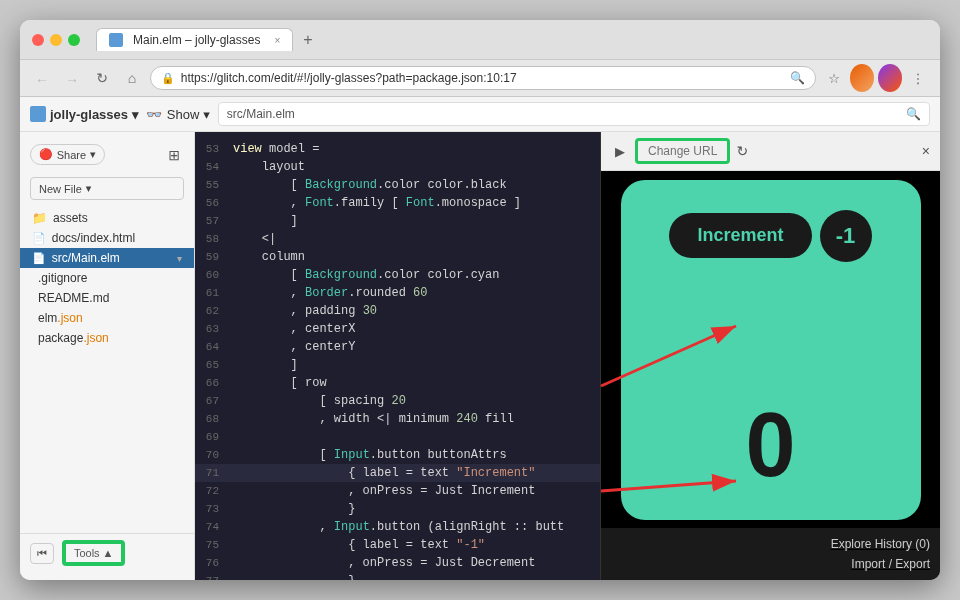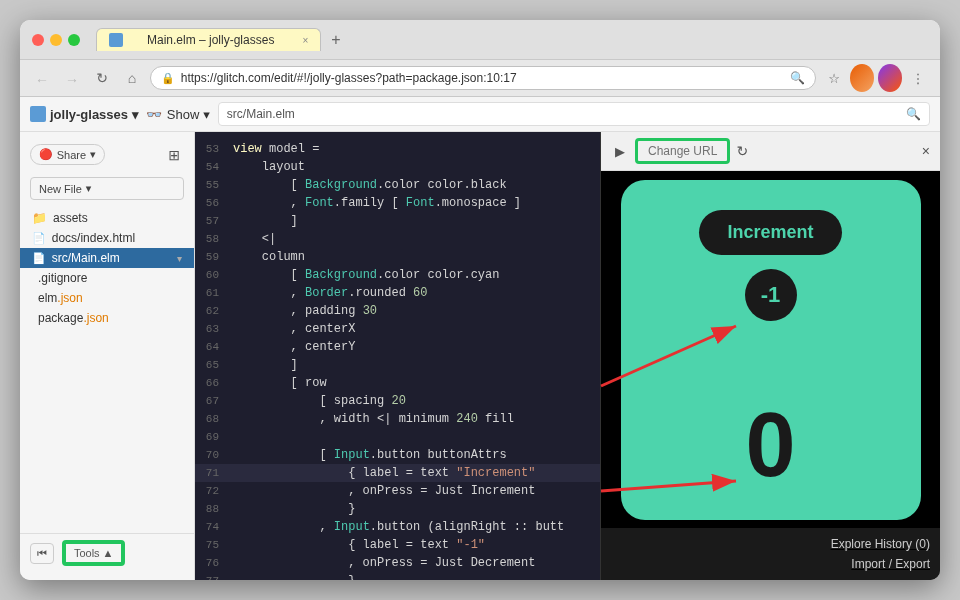--- a/index.html
+++ b/index.html
@@ -51,28 +51,28 @@
     .tl-max { background: #28c840; }
 
     .tab-area {
       display: flex;
       align-items: center;
       flex: 1;
       gap: 4px;
       margin-left: 8px;
     }
     .tab {
-      background: #fef9c3;
+      background: #ffffff;
       border-radius: 6px 6px 0 0;
       padding: 4px 12px;
       font-size: 12px;
       color: #333;
       display: flex;
       align-items: center;
-      gap: 24px;
+      gap: 10px;
       border: 1px solid #c0c0c0;
       border-bottom: none;
     }
     .tab-icon {
       width: 14px;
       height: 14px;
       background: #5b9bd5;
       border-radius: 2px;
       display: inline-block;
     }
@@ -449,23 +449,22 @@
       width: 300px;
       height: 340px;
       display: flex;
       flex-direction: column;
       align-items: center;
       justify-content: space-between;
       padding: 30px 20px;
     }
     .buttons-row {
       display: flex;
-      gap: 14px;
-      align-items: center;
-      flex-direction: column;
+      gap: 8px;
+      align-items: center;
     }
     .inc-btn {
       background: #1a1a1a;
       color: #4dd4ac;
       border: none;
       border-radius: 24px;
       padding: 12px 28px;
       font-size: 18px;
       font-weight: bold;
       cursor: pointer;
@@ -609,20 +608,24 @@
           <span class="file-icon">📄</span>
           <span class="file-name">src/Main.elm</span>
           <span class="collapse-btn">▾</span>
         </div>
         <div class="file-item">
           <span class="file-icon"></span>
           <span class="file-name">.gitignore</span>
         </div>
         <div class="file-item">
           <span class="file-icon"></span>
+          <span class="file-name">README.md</span>
+        </div>
+        <div class="file-item">
+          <span class="file-icon"></span>
           <span class="file-name">elm<span class="ext">.json</span></span>
         </div>
         <div class="file-item">
           <span class="file-icon"></span>
           <span class="file-name">package<span class="ext">.json</span></span>
         </div>
       </div>
 
       <div class="sidebar-bottom">
         <button class="rewind-btn">⏮</button>
@@ -709,21 +712,21 @@
         </div>
         <div class="line highlighted">
           <span class="line-num">71</span>
           <span class="line-content">                { label = text <span class="str">"Increment"</span></span>
         </div>
         <div class="line">
           <span class="line-num">72</span>
           <span class="line-content">                , onPress = Just Increment</span>
         </div>
         <div class="line">
-          <span class="line-num">88</span>
+          <span class="line-num">73</span>
           <span class="line-content">                }</span>
         </div>
         <div class="line">
           <span class="line-num">74</span>
           <span class="line-content">            , <span class="type-name">Input</span>.button (alignRight :: butt</span>
         </div>
         <div class="line">
           <span class="line-num">75</span>
           <span class="line-content">                { label = text <span class="str">"-1"</span></span>
         </div>

